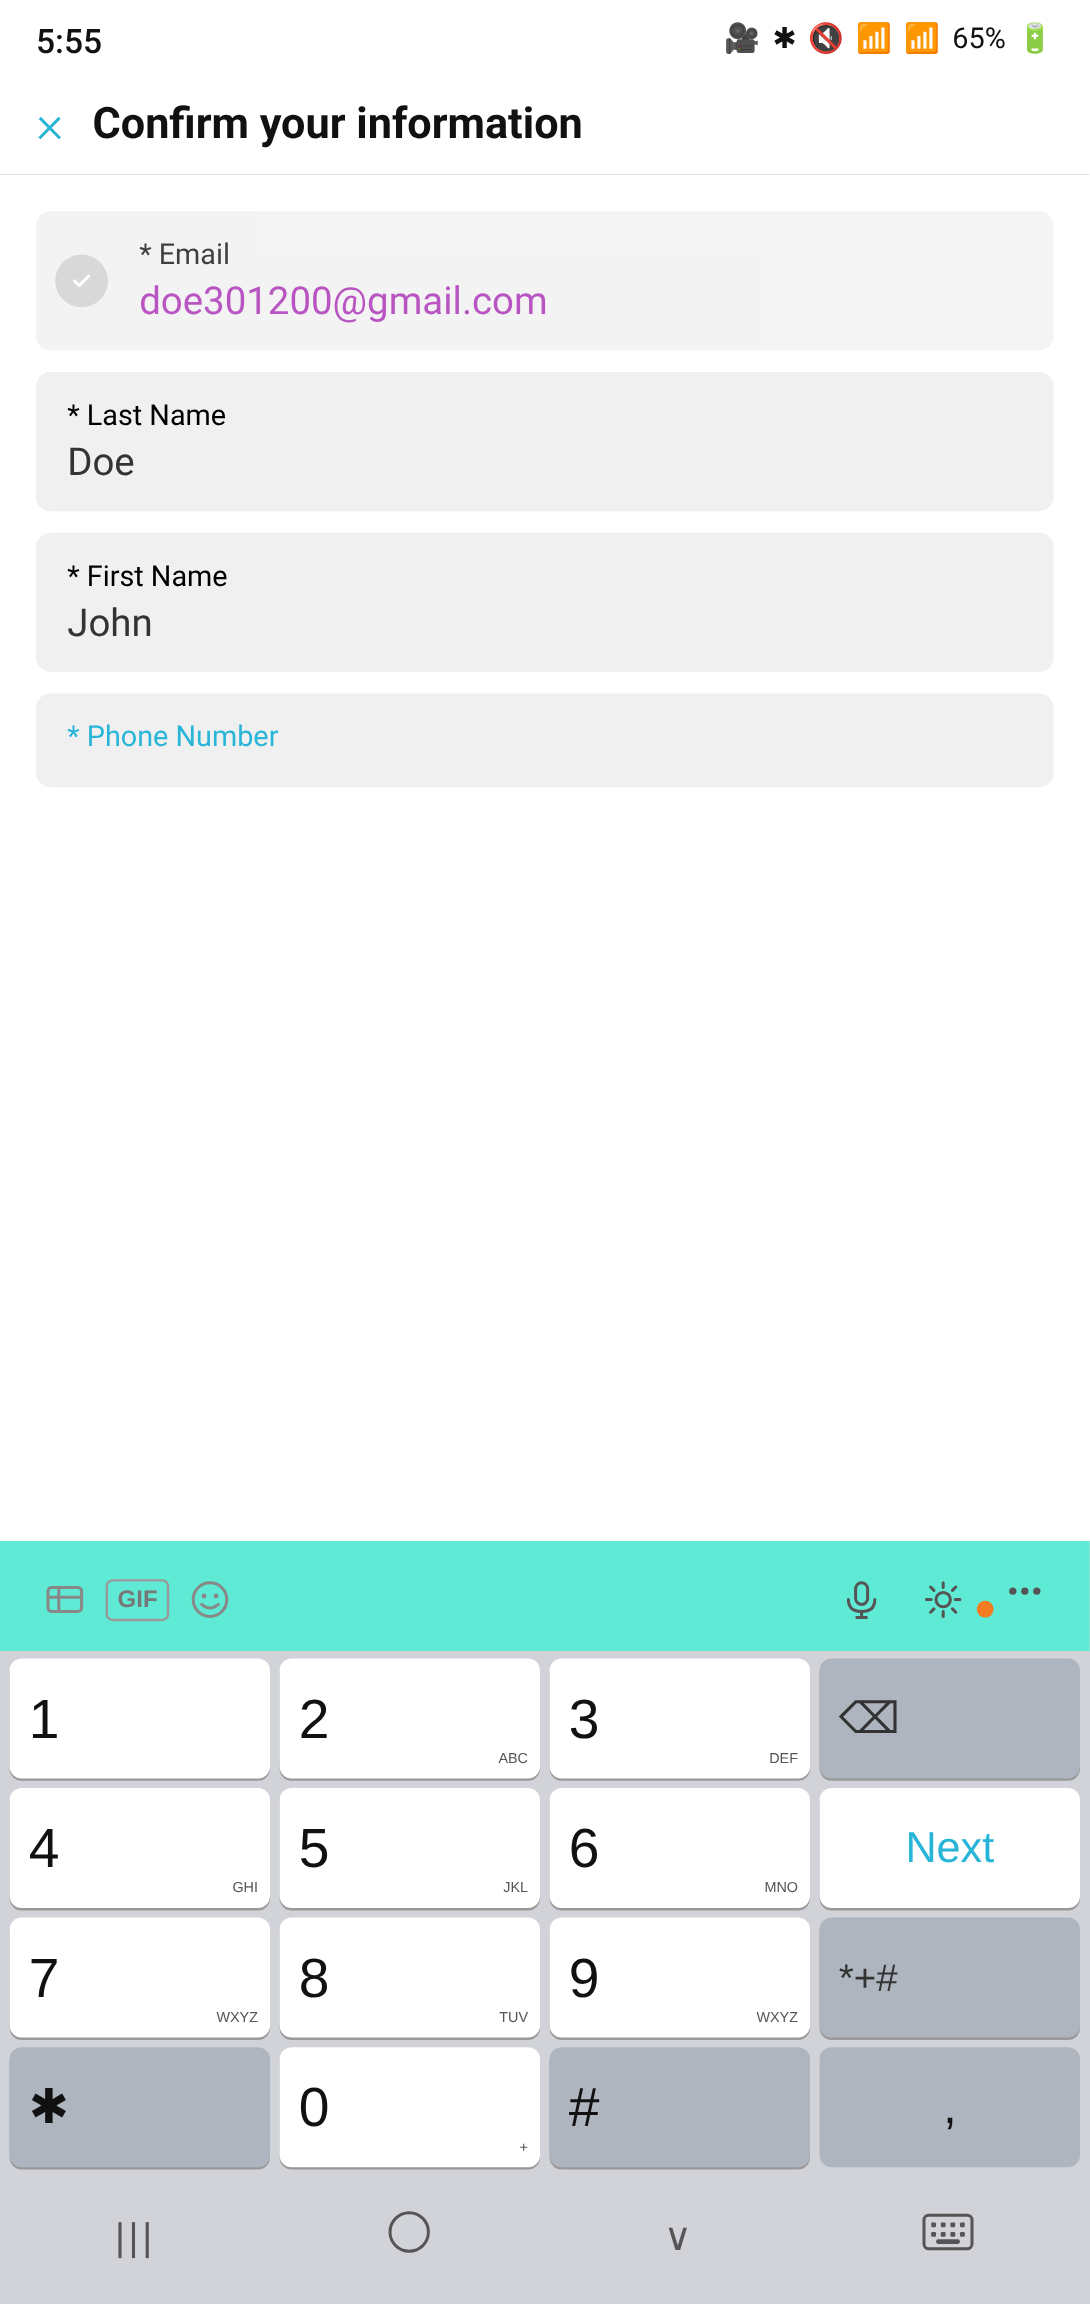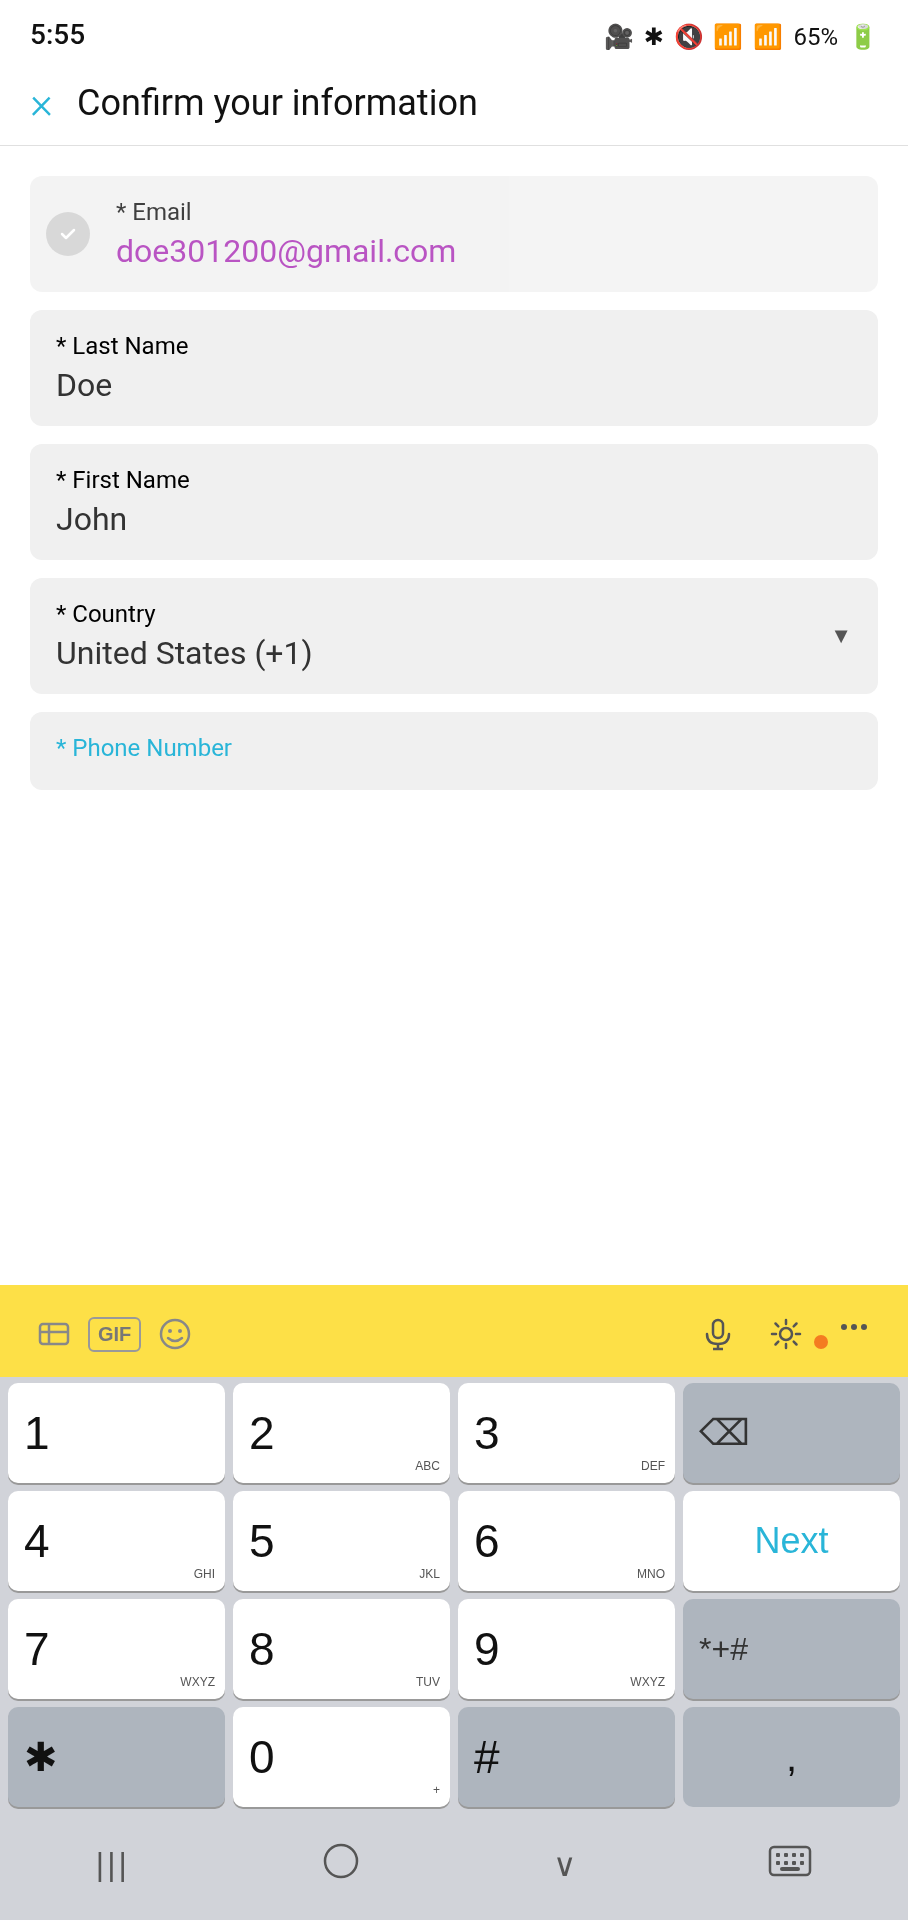--- a/index.html
+++ b/index.html
@@ -9,21 +9,21 @@
       min-height: 1920px;
       font-family: -apple-system, 'Roboto', Arial, sans-serif;
       background: #fff;
       overflow-x: hidden;
     }
 
     
     .status-bar {
       display: flex;
       justify-content: space-between;
-      align-items: flex-end;
+      align-items: flex-start;
       padding: 18px 30px 10px 30px;
       background: #fff;
     }
     .status-time {
       font-size: 28px;
       font-weight: 500;
       color: #111;
     }
     .status-icons {
       display: flex;
@@ -48,21 +48,21 @@
     .close-btn {
       font-size: 44px;
       color: #29b5d8;
       cursor: pointer;
       margin-right: 24px;
       line-height: 1;
       font-weight: 300;
     }
     .header-title {
       font-size: 36px;
-      font-weight: 400;
+      font-weight: 700;
       color: #111;
     }
 
     
     .form-area {
       padding: 30px 30px 0 30px;
       background: #fff;
     }
 
     .form-field {
@@ -124,21 +124,21 @@
       position: fixed;
       bottom: 0;
       left: 0;
       width: 908px;
       background: #d1d3d9;
     }
 
     .keyboard-toolbar {
       display: flex;
       align-items: center;
-      background: #fde047;
+      background: #5eead4;
       padding: 16px 20px 10px 20px;
       gap: 0;
     }
     .kb-tool-btn {
       background: none;
       border: none;
       padding: 8px 16px;
       cursor: pointer;
       color: #555;
       font-size: 28px;
@@ -296,25 +296,20 @@
   <div class="form-field">
     <div class="field-label">* Last Name</div>
     <div class="field-value">Doe</div>
   </div>
 
   <div class="form-field">
     <div class="field-label">* First Name</div>
     <div class="field-value">John</div>
   </div>
 
-  <div class="form-field">
-    <div class="field-label">* Country</div>
-    <div class="field-value">United States (+1)</div>
-    <span class="dropdown-arrow">▼</span>
-  </div>
 
   <div class="form-field">
     <div class="field-label required-blue">* Phone Number</div>
   </div>
 
 </div>
 
 <div class="keyboard-overlay">
 
   <div class="keyboard-toolbar">

